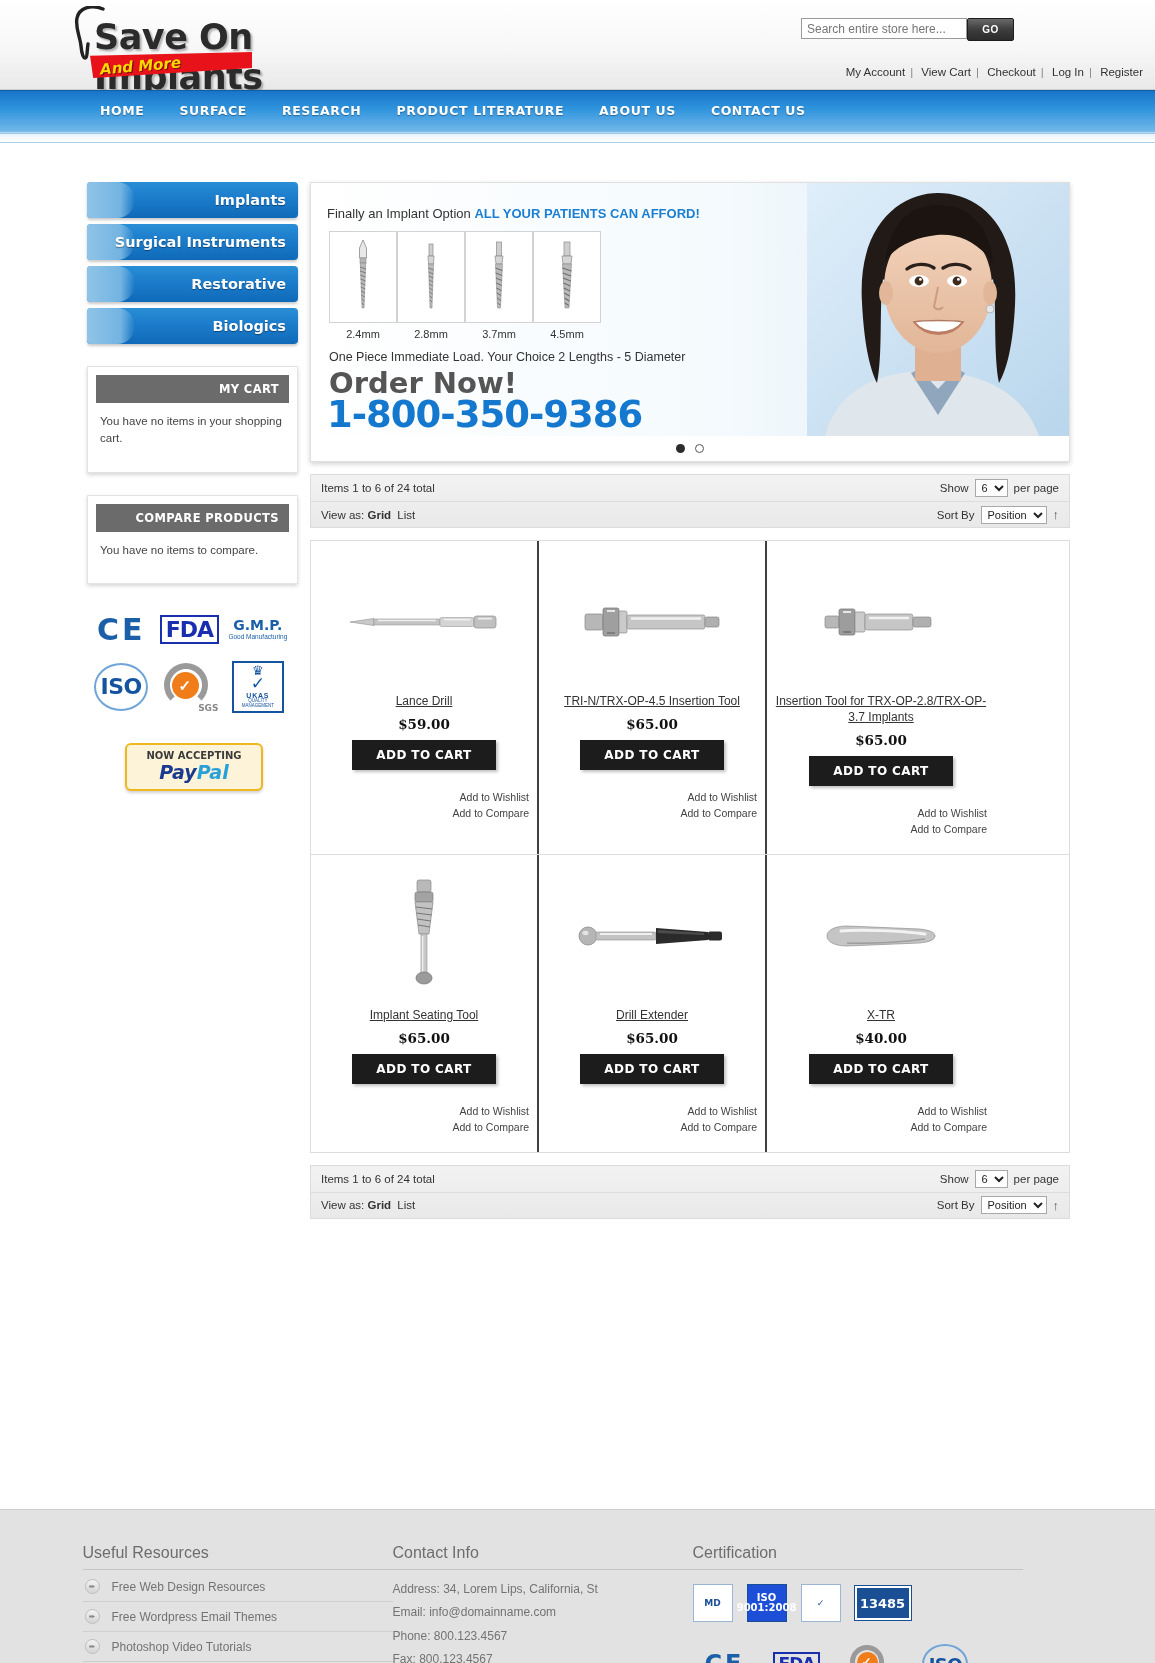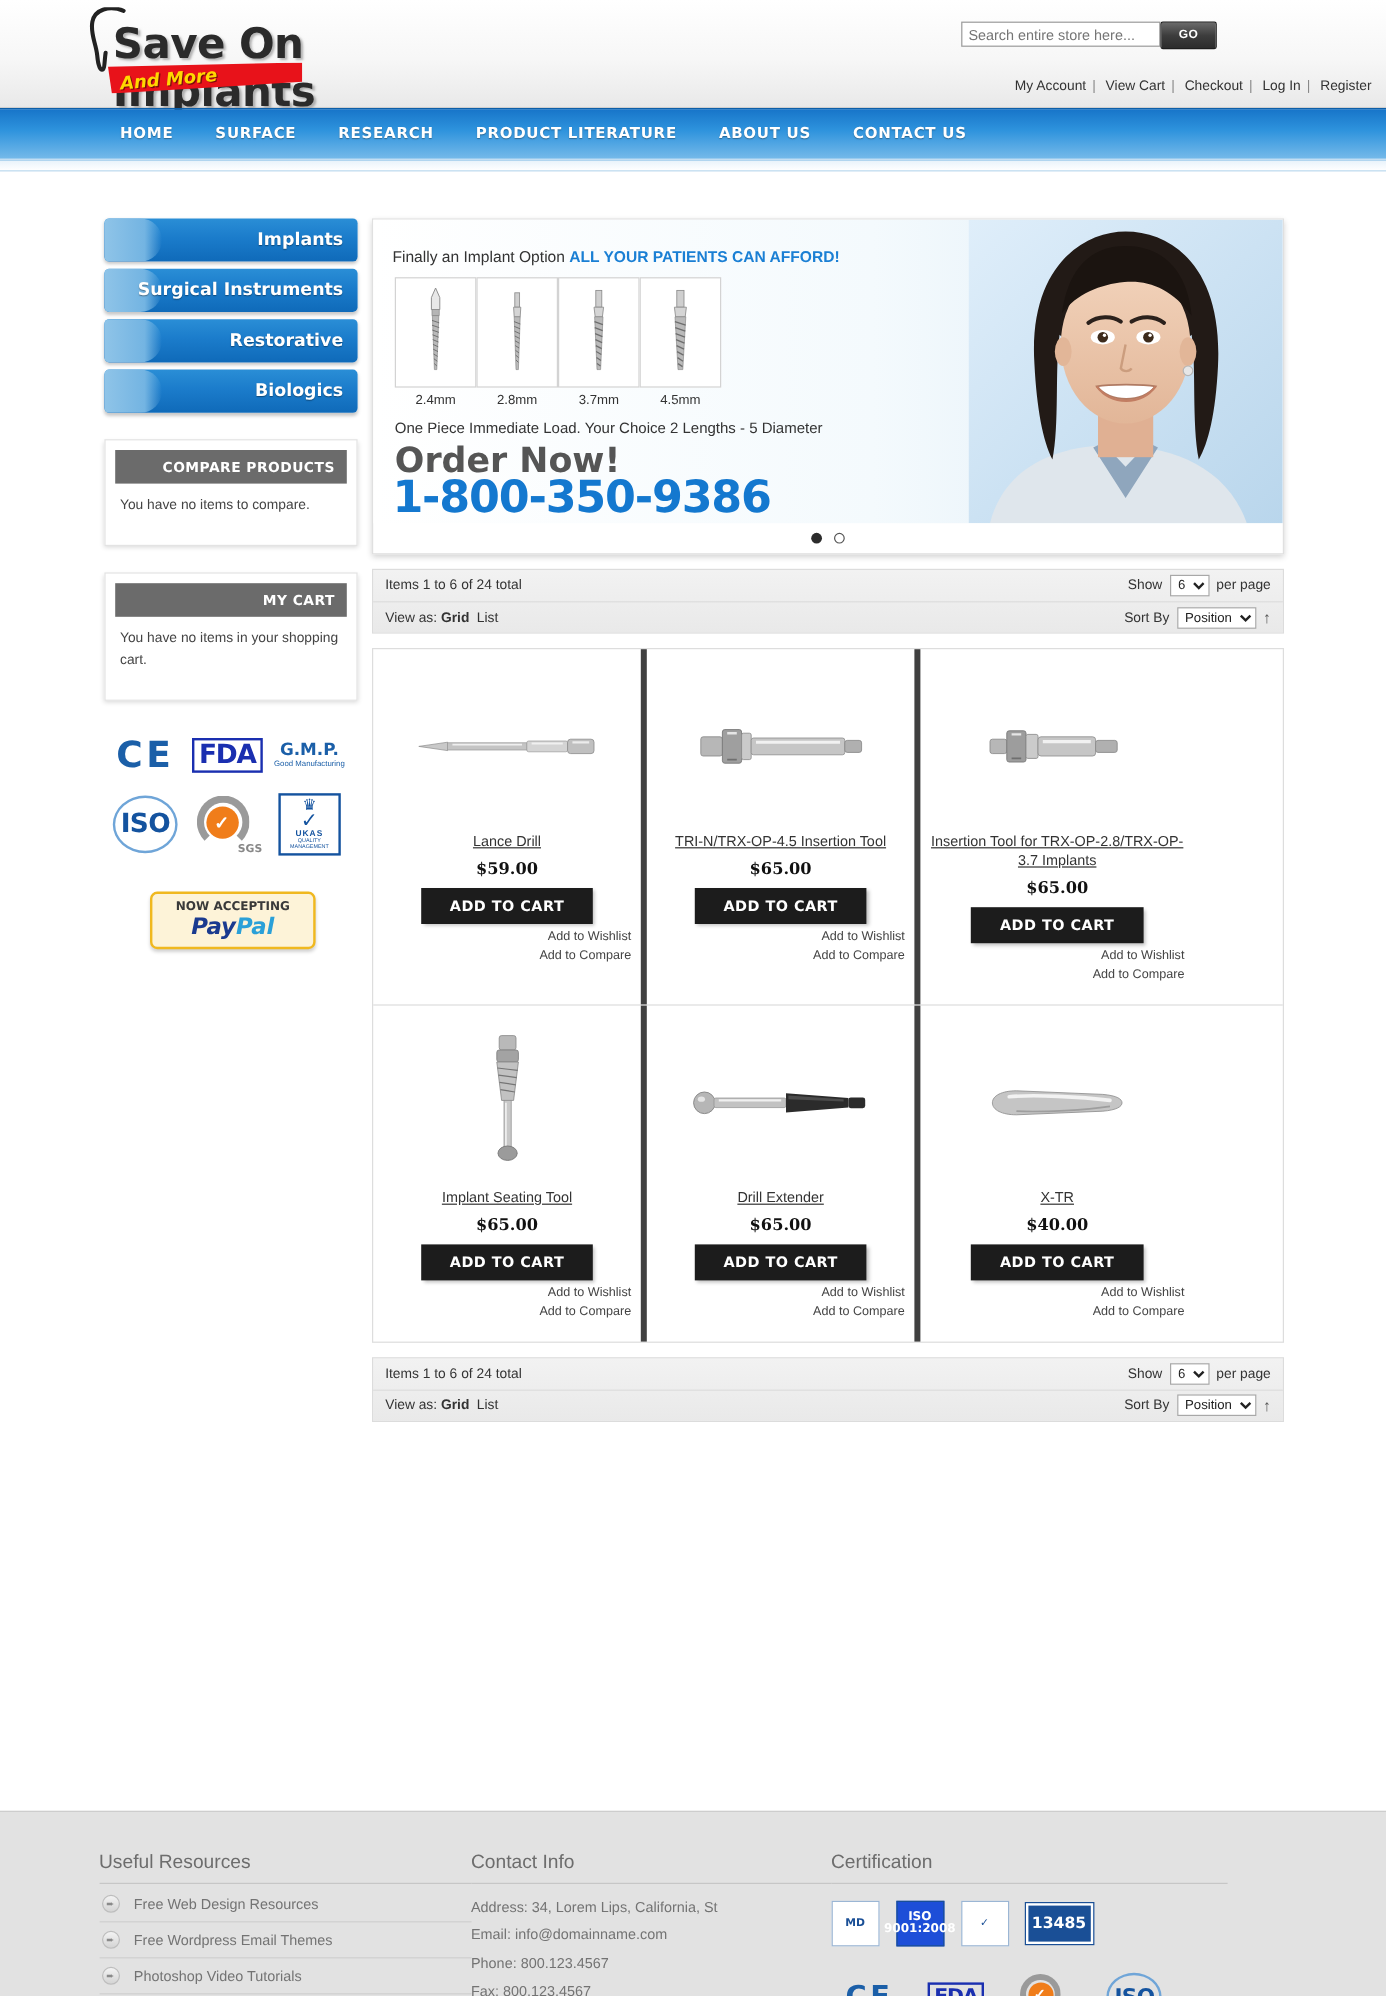--- a/index.html
+++ b/index.html
@@ -243,34 +243,34 @@
   .view-as b { font-weight: bold; }
   .view-as a { color: #333; text-decoration: none; margin-left: 3px; cursor: pointer; }
   .sort-arrow { color: #555; font-size: 13px; cursor: pointer; }
 
   
   .grid-wrap { margin-top: 12px; border: 1px solid #ddd; background: #fff; }
   .prod-row { display: flex; }
   .prod-row.second { border-top: 1px solid #ddd; }
   .prod-cell {
     width: 228px; padding: 10px 8px 16px 8px; text-align: center;
-    border-right: 5px solid #404040; position: relative;
+    border-right: 2px solid #404040; position: relative;
   }
   .prod-cell:last-child { border-right: none; }
   .prod-img { height: 142px; display: flex; align-items: center; justify-content: center; }
   .prod-name {
     font-size: 12px; color: #333; text-decoration: underline; line-height: 1.35;
     display: block; margin-bottom: 7px; cursor: pointer;
   }
   .prod-price { font-size: 13.5px; font-weight: bold; color: #111; margin-bottom: 8px; font-family:"DejaVu Serif",serif;}
   .btn-cart {
     background: #1c1c1c; color: #fff; border: none;
     padding: 8px 24px; font-size: 12px; font-weight: bold; letter-spacing: 0.4px;
     box-shadow: 2px 2px 3px rgba(0,0,0,0.25); cursor: pointer;
-    font-family: "DejaVu Sans", sans-serif; margin-bottom: 3px;
+    font-family: "DejaVu Sans", sans-serif; margin-bottom: 20px;
   }
   .prod-links { font-size: 10.5px; color: #444; line-height: 1.5; }
   .prod-links a { color: #444; text-decoration: none; display: block; cursor: pointer; text-align: right; }
 
   
   svg.drawing { display: block; }
 
   
   .footer-spacer { height: 92px; background: #fff; }
   .footer {
@@ -367,27 +367,27 @@
       <span class="cat-btn-label">Surgical Instruments</span>
     </div>
     <div class="cat-btn">
       <span class="cat-btn-label">Restorative</span>
     </div>
     <div class="cat-btn">
       <span class="cat-btn-label">Biologics</span>
     </div>
 
     <div class="side-block">
+      <div class="side-block-head">MY CART</div>
+      <div class="side-block-body">You have no items in your shopping cart.</div>
+    </div>
+
+    <div class="side-block">
       <div class="side-block-head">COMPARE PRODUCTS</div>
       <div class="side-block-body">You have no items to compare.</div>
-    </div>
-
-    <div class="side-block">
-      <div class="side-block-head">MY CART</div>
-      <div class="side-block-body">You have no items in your shopping cart.</div>
     </div>
 
     <div class="cert-grid">
       <div class="cert-ce">CE</div>
       <div class="cert-fda">FDA</div>
       <div class="cert-gmp">
         <div class="g1">G.M.P.</div>
         <div class="g2">Good Manufacturing</div>
       </div>
       <div class="cert-iso-wrap">

